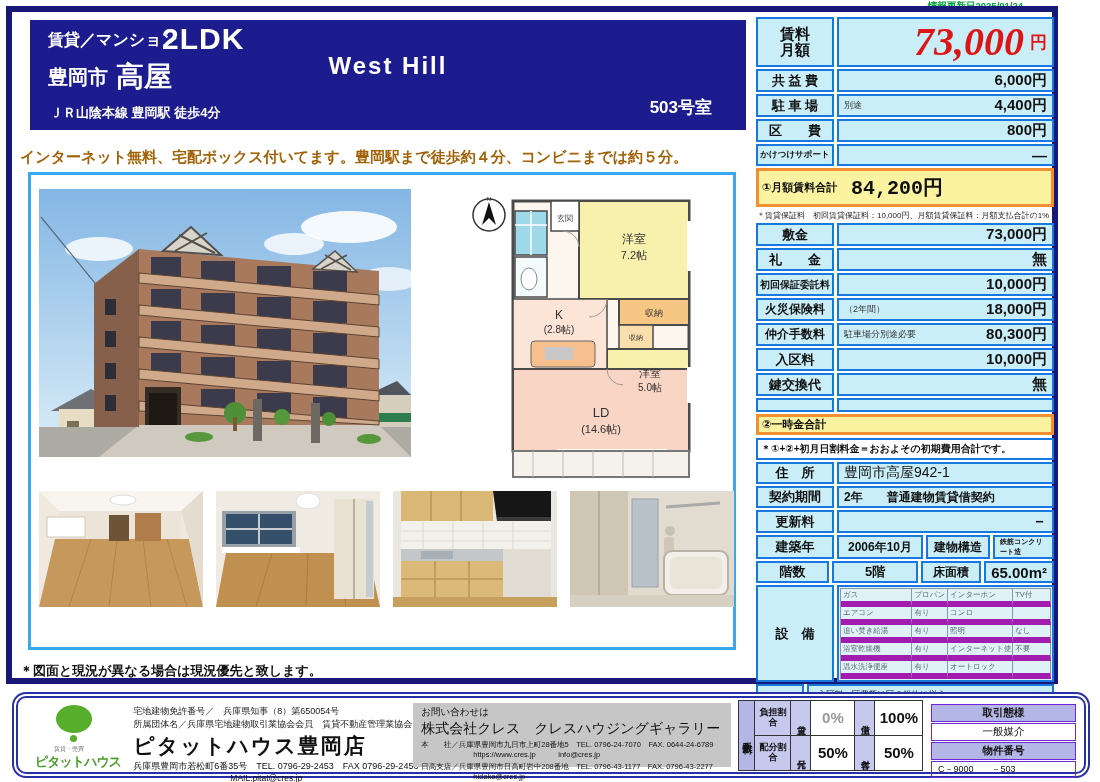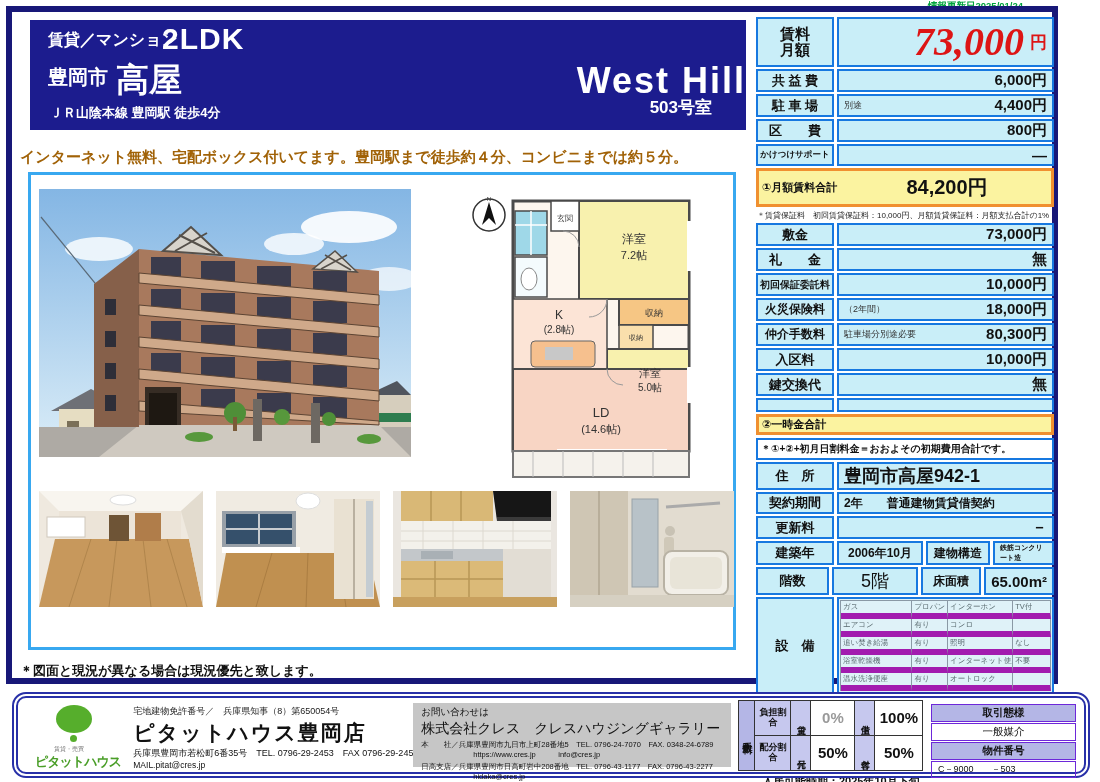--- a/index.html
+++ b/index.html
@@ -9,22 +9,22 @@
 
   .update-date { position:absolute; top:0px; left:928px; width:140px; font-size:9.5px; color:#00a33c; font-weight:bold; }
 
   .main-frame { position:absolute; left:6px; top:6px; width:1052px; height:678px; border:6px solid #181878; background:#fff; }
 
   
   .banner { position:absolute; left:18px; top:8px; width:716px; height:110px; background:#1c1c8e; color:#fff; }
   .b-cat   { position:absolute; left:18px; top:10px; font-size:16px; font-weight:bold; }
   .b-ldk   { position:absolute; left:132px; top:2px; font-size:30px; font-weight:bold; letter-spacing:1px; }
   .b-city  { position:absolute; left:18px; top:44px; font-size:20px; font-weight:bold; }
-  .b-area  { position:absolute; left:86px; top:38px; font-size:33px; font-weight:bold; }
-  .b-name  { position:absolute; left:0; right:0; top:40px; text-align:right; font-size:36px; font-weight:bold; letter-spacing:2px; }
+  .b-area  { position:absolute; left:86px; top:38px; font-size:28px; font-weight:bold; }
+  .b-name  { position:absolute; left:0; right:0; top:32px; text-align:center; font-size:24px; font-weight:bold; letter-spacing:2px; }
   .b-room  { position:absolute; right:34px; top:76px; font-size:17px; font-weight:bold; }
   .b-access{ position:absolute; left:20px; bottom:8px; font-size:13px; font-weight:bold; }
 
   .catch { position:absolute; left:8px; top:136px; font-size:15px; font-weight:bold; color:#a16207; }
 
   
   .media-box { position:absolute; left:16px; top:160px; width:708px; height:478px; border:3px solid #38a8f0; background:#fff; }
   .bphoto { position:absolute; left:8px; top:14px; width:372px; height:268px; }
   .fplan  { position:absolute; left:436px; top:16px; width:266px; height:296px; }
   .iphotos { position:absolute; left:8px; top:316px; display:flex; gap:13px; }
@@ -40,21 +40,21 @@
   .val { flex:1; background:#c9eef8; border:2px solid #1778e0; display:flex; align-items:center; padding:0 5px; min-height:22px; }
   .val .note { font-size:9px; color:#333; }
   .val .v { margin-left:auto; font-weight:bold; font-size:15px; }
   .rent-row { min-height:50px; }
   .rent-lab { font-size:15px; line-height:1.1; }
   .rent-val { justify-content:flex-end; gap:6px; }
   .rent-num { font-size:40px; font-weight:bold; font-style:italic; color:#dd1515; font-family:"Liberation Serif","DejaVu Serif",serif; line-height:1; }
   .rent-unit { font-size:17px; font-weight:bold; color:#dd1515; }
   .totalrow { display:flex; margin-top:2px; border:3px solid #f09030; background:#fbf3a0; }
   .total-lab { width:92px; font-size:11px; font-weight:bold; display:flex; align-items:center; padding-left:3px; }
-  .total-val { flex:1; text-align:center; font-size:20px; font-weight:bold; padding:3px 8px 3px 0; }
+  .total-val { flex:1; text-align:left; font-size:20px; font-weight:bold; padding:3px 8px 3px 0;font-family:Liberation Mono, monospace; }
   .tbl-note { font-size:8px; color:#222; margin:3px 0 2px 1px; white-space:nowrap; }
   .note-strip { border:2px solid #1778e0; background:#fff; font-size:10px; font-weight:bold; padding:2px 3px; margin-top:3px; white-space:nowrap; }
   .empty-row { min-height:14px; }
   .val.center { justify-content:center; }
   .lab2 { width:64px; font-size:12px;text-align:center; }
   .tiny-v { font-size:7px; font-weight:bold; margin:0 auto; }
   .area-v { font-size:15px; font-weight:bold; margin:0 auto; }
 
   .equip-table { flex:1; border:2px solid #1778e0; background:#dff2f8; padding:1px; }
   .equip-grid { display:grid; grid-template-columns:34% 17% 31% 18%; border-left:1px solid #8a99a5; border-top:1px solid #8a99a5; }
@@ -67,21 +67,21 @@
   .footer { position:absolute; left:12px; top:692px; width:1078px; height:86px; border:6px double #2830a8; border-radius:14px; background:#fff; display:flex; align-items:stretch; padding:5px 8px; gap:8px; }
   .logo-block { width:104px; position:relative; }
   .balloon { position:absolute; left:30px; top:2px; width:36px; height:28px; background:#56ae2c; border-radius:50%; }
   .balloon-dot { position:absolute; left:44px; top:32px; width:7px; height:7px; background:#56ae2c; border-radius:50%; }
   .logo-small { position:absolute; left:28px; top:42px; font-size:6px; color:#777; }
   .logo-text { position:absolute; left:2px; top:50px; width:100px; text-align:center; font-size:13px; font-weight:bold; color:#4a9e28; letter-spacing:-1px; }
   .license-block { width:272px; padding-top:2px; }
   .license-block .l1, .license-block .l2 { font-size:9px; color:#222; white-space:nowrap; }
   .shop-name { font-size:21px; font-weight:bold; letter-spacing:2px; margin-top:1px; white-space:nowrap; }
   .shop-addr { font-size:9px; white-space:nowrap; }
-  .shop-mail { font-size:8.5px; text-align:left; padding-right:6px; }
+  .shop-mail { font-size:8.5px; text-align:center; padding-right:6px; }
   .inquiry-box { width:332px; background:#c6c6c6; padding:3px 8px; }
   .inq-title { font-size:9.5px; }
   .inq-company { font-size:14px; margin-top:1px; }
   .inq-line { font-size:7.5px; white-space:nowrap; margin-top:2px; }
   .inq-sub { font-size:7.5px; white-space:nowrap; padding-left:52px; }
   .fee-wrap { display:flex; align-items:center; }
   .fee-grid { display:grid; grid-template-columns:16px 36px 20px 44px 20px 48px; grid-auto-rows:35px; }
   .fee-grid > div { border:1px solid #333; display:flex; align-items:center; justify-content:center; margin:-0.5px; background:#fff; }
   .fee-v { grid-row:span 2; background:#b4b6e6 !important; font-size:10px; font-weight:bold; writing-mode:vertical-rl; text-orientation:upright; letter-spacing:1px; }
   .fee-h { background:#c6c8ee !important; font-size:9px; font-weight:bold; text-align:center; line-height:1.1; }
@@ -410,21 +410,21 @@
         </div>
         <div class="totalrow">
           <div class="total-lab">②一時金合計</div>
         </div>
         <div class="note-strip">＊①+②+初月日割料金＝おおよその初期費用合計です。</div>
       </div>
 
       <div>
         <div class="cellrow">
           <div class="lab">住　所</div>
-          <div class="val" style="font-size:18px; font-weight:bold;">豊岡市高屋942-1</div>
+          <div class="val" style="font-size:14px; font-weight:normal;">豊岡市高屋942-1</div>
         </div>
         <div class="cellrow">
           <div class="lab">契約期間</div>
           <div class="val" style="font-size:12px; font-weight:bold;">2年　　普通建物賃貸借契約</div>
         </div>
         <div class="cellrow">
           <div class="lab">更新料</div>
           <div class="val">
               <span class="v">－</span>
             </div>
@@ -432,21 +432,21 @@
         <div class="cellrow">
           <div class="lab">建築年</div>
           <div class="val center" style="flex:0 0 86px; font-weight:bold; font-size:12px;">2006年10月</div>
           <div class="lab lab2">建物構造</div>
           <div class="val center">
               <span class="tiny-v">鉄筋コンクリート造</span>
             </div>
         </div>
         <div class="cellrow">
           <div class="lab">階数</div>
-          <div class="val center" style="flex:0 0 86px; font-weight:normal; font-size:18px;">5階</div>
+          <div class="val center" style="flex:0 0 86px; font-weight:bold; font-size:13px;">5階</div>
           <div class="lab lab2">床面積</div>
           <div class="val center">
               <span class="area-v">65.00m²</span>
             </div>
         </div>
       </div>
 
       <div class="cellrow">
         <div class="lab">設　備</div>
         <div class="equip-table">
@@ -493,28 +493,29 @@
 
   <div class="footer">
     <div class="logo-block">
       <div class="balloon"></div>
       <div class="balloon-dot"></div>
       <div class="logo-small">賃貸・売買</div>
       <div class="logo-text">ピタットハウス</div>
     </div>
     <div class="license-block">
       <div class="l1">宅地建物免許番号／　兵庫県知事（8）第650054号</div>
+      <div class="l2">所属団体名／兵庫県宅地建物取引業協会会員　賃貸不動産管理業協会</div>
       <div class="shop-name">ピタットハウス豊岡店</div>
       <div class="shop-addr">兵庫県豊岡市若松町6番35号　TEL. 0796-29-2453　FAX 0796-29-2456</div>
       <div class="shop-mail">MAIL.pitat@cres.jp</div>
     </div>
     <div class="inquiry-box">
       <div class="inq-title">お問い合わせは</div>
       <div class="inq-company">株式会社クレス　クレスハウジングギャラリー</div>
-      <div class="inq-line">本　　社／兵庫県豊岡市九日市上町28番地5　TEL. 0796-24-7070　FAX. 0348-24-6789</div>
+      <div class="inq-line">本　　社／兵庫県豊岡市九日市上町28番地5　TEL. 0796-24-7070　FAX. 0644-24-6789</div>
       <div class="inq-sub">https://www.cres.jp　　　info@cres.jp</div>
       <div class="inq-line">日高支店／兵庫県豊岡市日高町岩中208番地　TEL. 0796-43-1177　FAX. 0796-43-2277</div>
       <div class="inq-sub">hidaka@cres.jp</div>
     </div>
     <div class="fee-wrap">
       <div class="fee-grid">
         <div class="fee-v">手数料</div>
         <div class="fee-h">負担割合</div>
         <div class="fee-s">貸主</div>
         <div class="fee-pct gray">0%</div>

